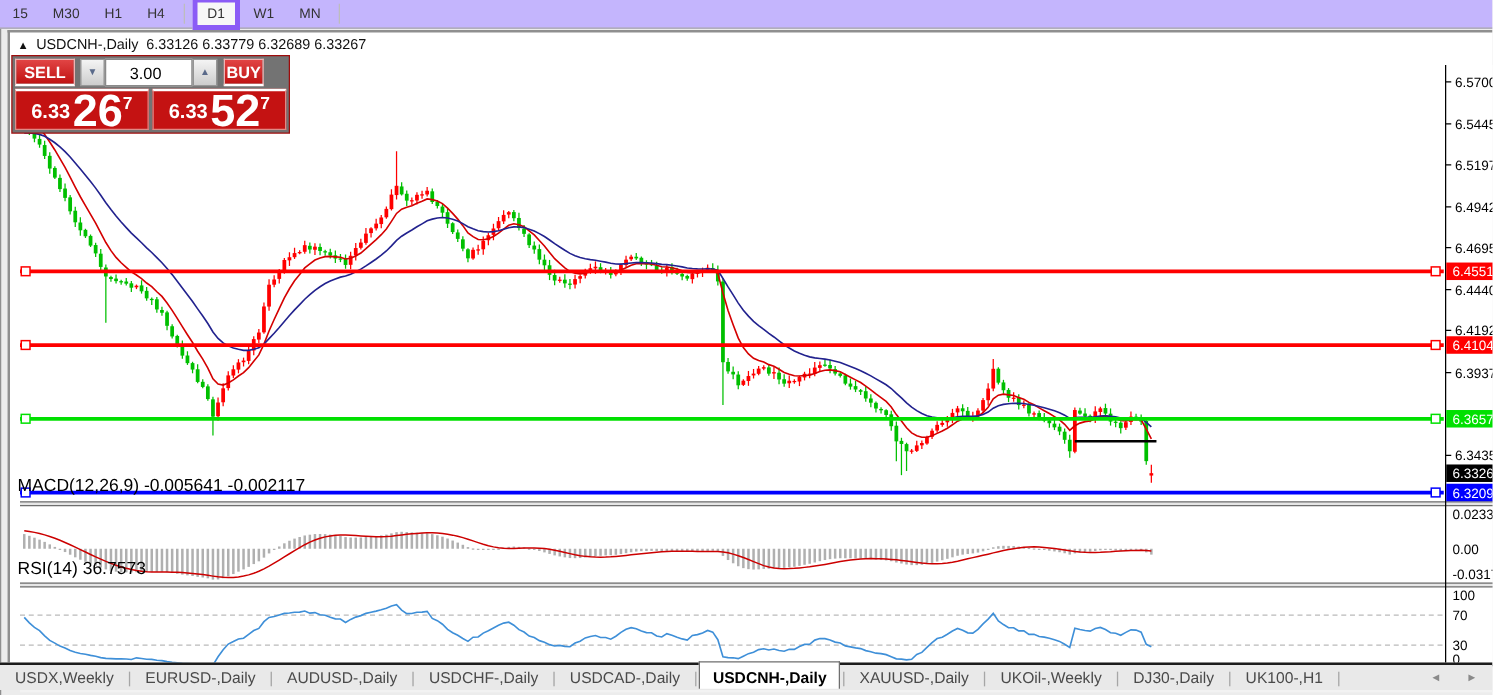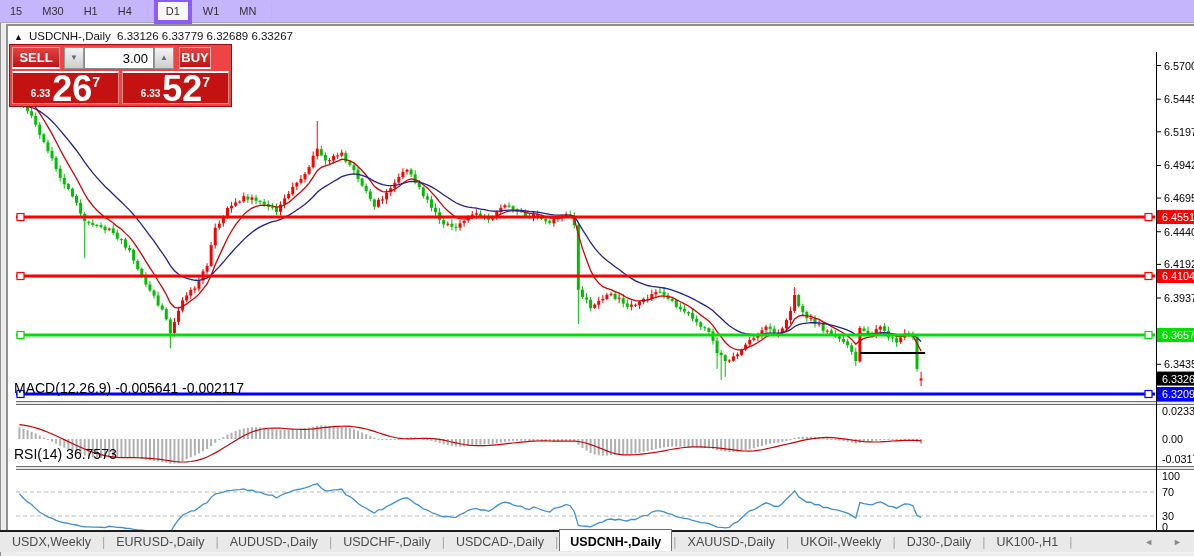--- a/index.html
+++ b/index.html
@@ -17,40 +17,40 @@
   #chart-window{position:absolute;left:6px;top:24px;width:1188px;height:506px;background:#fff;
                 border-left:2px solid #8f8f8f;border-top:2px solid #8f8f8f;box-sizing:border-box}
   #chart-svg{position:absolute;left:8px;top:26px;z-index:1}
   #title-row{position:absolute;left:14px;top:30px;z-index:4;font-size:11.5px;font-weight:normal;
              color:#111;white-space:nowrap}
   #title-row .tri{font-size:9px;margin-right:6px}
   .pane-label{position:absolute;z-index:4;font-size:14px;color:#000;white-space:nowrap}
   #macd-label{left:14px;top:380px}
   #rsi-label{left:14px;top:446px}
   
-  #trade-widget{position:absolute;left:10px;top:45px;width:221px;height:61px;background:#ef4444;
+  #trade-widget{position:absolute;left:10px;top:45px;width:221px;height:61px;background:#737373;
                 z-index:5;box-shadow:0 0 0 1px #9e0c0c}
   #trade-widget .abs{position:absolute;box-sizing:border-box}
   .tw-btn{background:linear-gradient(#e14444,#c01212);border:1px solid #efb2b2;border-bottom:2px solid #ffffff;
           color:#fff;font-weight:bold;font-size:13px;font-family:"Liberation Sans",sans-serif;
           text-align:center;padding:0;cursor:default}
   #sell-btn{left:2px;top:2px;width:48px;height:22px}
   #buy-btn{left:169px;top:2px;width:32px;height:22px}
   .tw-spin-btn{background:linear-gradient(#f4f4f4,#cdcdcd);border:1px solid #979797;color:#5a6a8a;
           font-size:8px;line-height:8px;padding:0;cursor:default}
   #vol-down{left:54px;top:2px;width:20px;height:22px}
   #vol-up{left:144px;top:2px;width:20px;height:22px}
   #vol-input{left:74px;top:2px;width:70px;height:22px;background:#fff;border:1px solid #8a8a8a;
-             text-align:right;font-size:13px;padding:0 5px 0 0;font-family:"Liberation Sans",sans-serif;color:#000}
+             text-align:center;font-size:13px;padding:0 5px 0 0;font-family:"Liberation Sans",sans-serif;color:#000}
   .tw-price{top:26px;width:107px;height:33px;background:#c41212;border:1px solid #e08a86;
             border-top:2px solid #ffffff;color:#fff;display:flex;align-items:flex-end;
             justify-content:center;padding-bottom:1px}
   #bid-box{left:2px}
   #ask-box{left:112px}
-  .tw-small{font-size:10px;font-weight:bold;margin:0 2px 3px 0}
+  .tw-small{font-size:16px;font-weight:bold;margin:0 2px 3px 0}
   .tw-big{font-size:36px;font-weight:bold;line-height:26px}
   .tw-sup{font-size:14px;font-weight:bold;align-self:flex-start;margin-top:1px}
   
   #tabbar{position:absolute;left:0;top:530px;width:1194px;height:22px;background:#e9e9e9;
           border-top:2px solid #1c1c1c;display:flex;align-items:center;font-size:12.5px;
           color:#4a4a4a;box-sizing:border-box;z-index:2}
   .tab{padding:2px 10px;white-space:nowrap;cursor:default}
   .tab.active{background:#fff;border:1px solid #6f6f6f;border-bottom:none;font-weight:bold;
               color:#000;margin-top:-5px;padding-top:5px;position:relative;z-index:3}
   .tab-sep{color:#a6a6a6;padding:0 1px}

